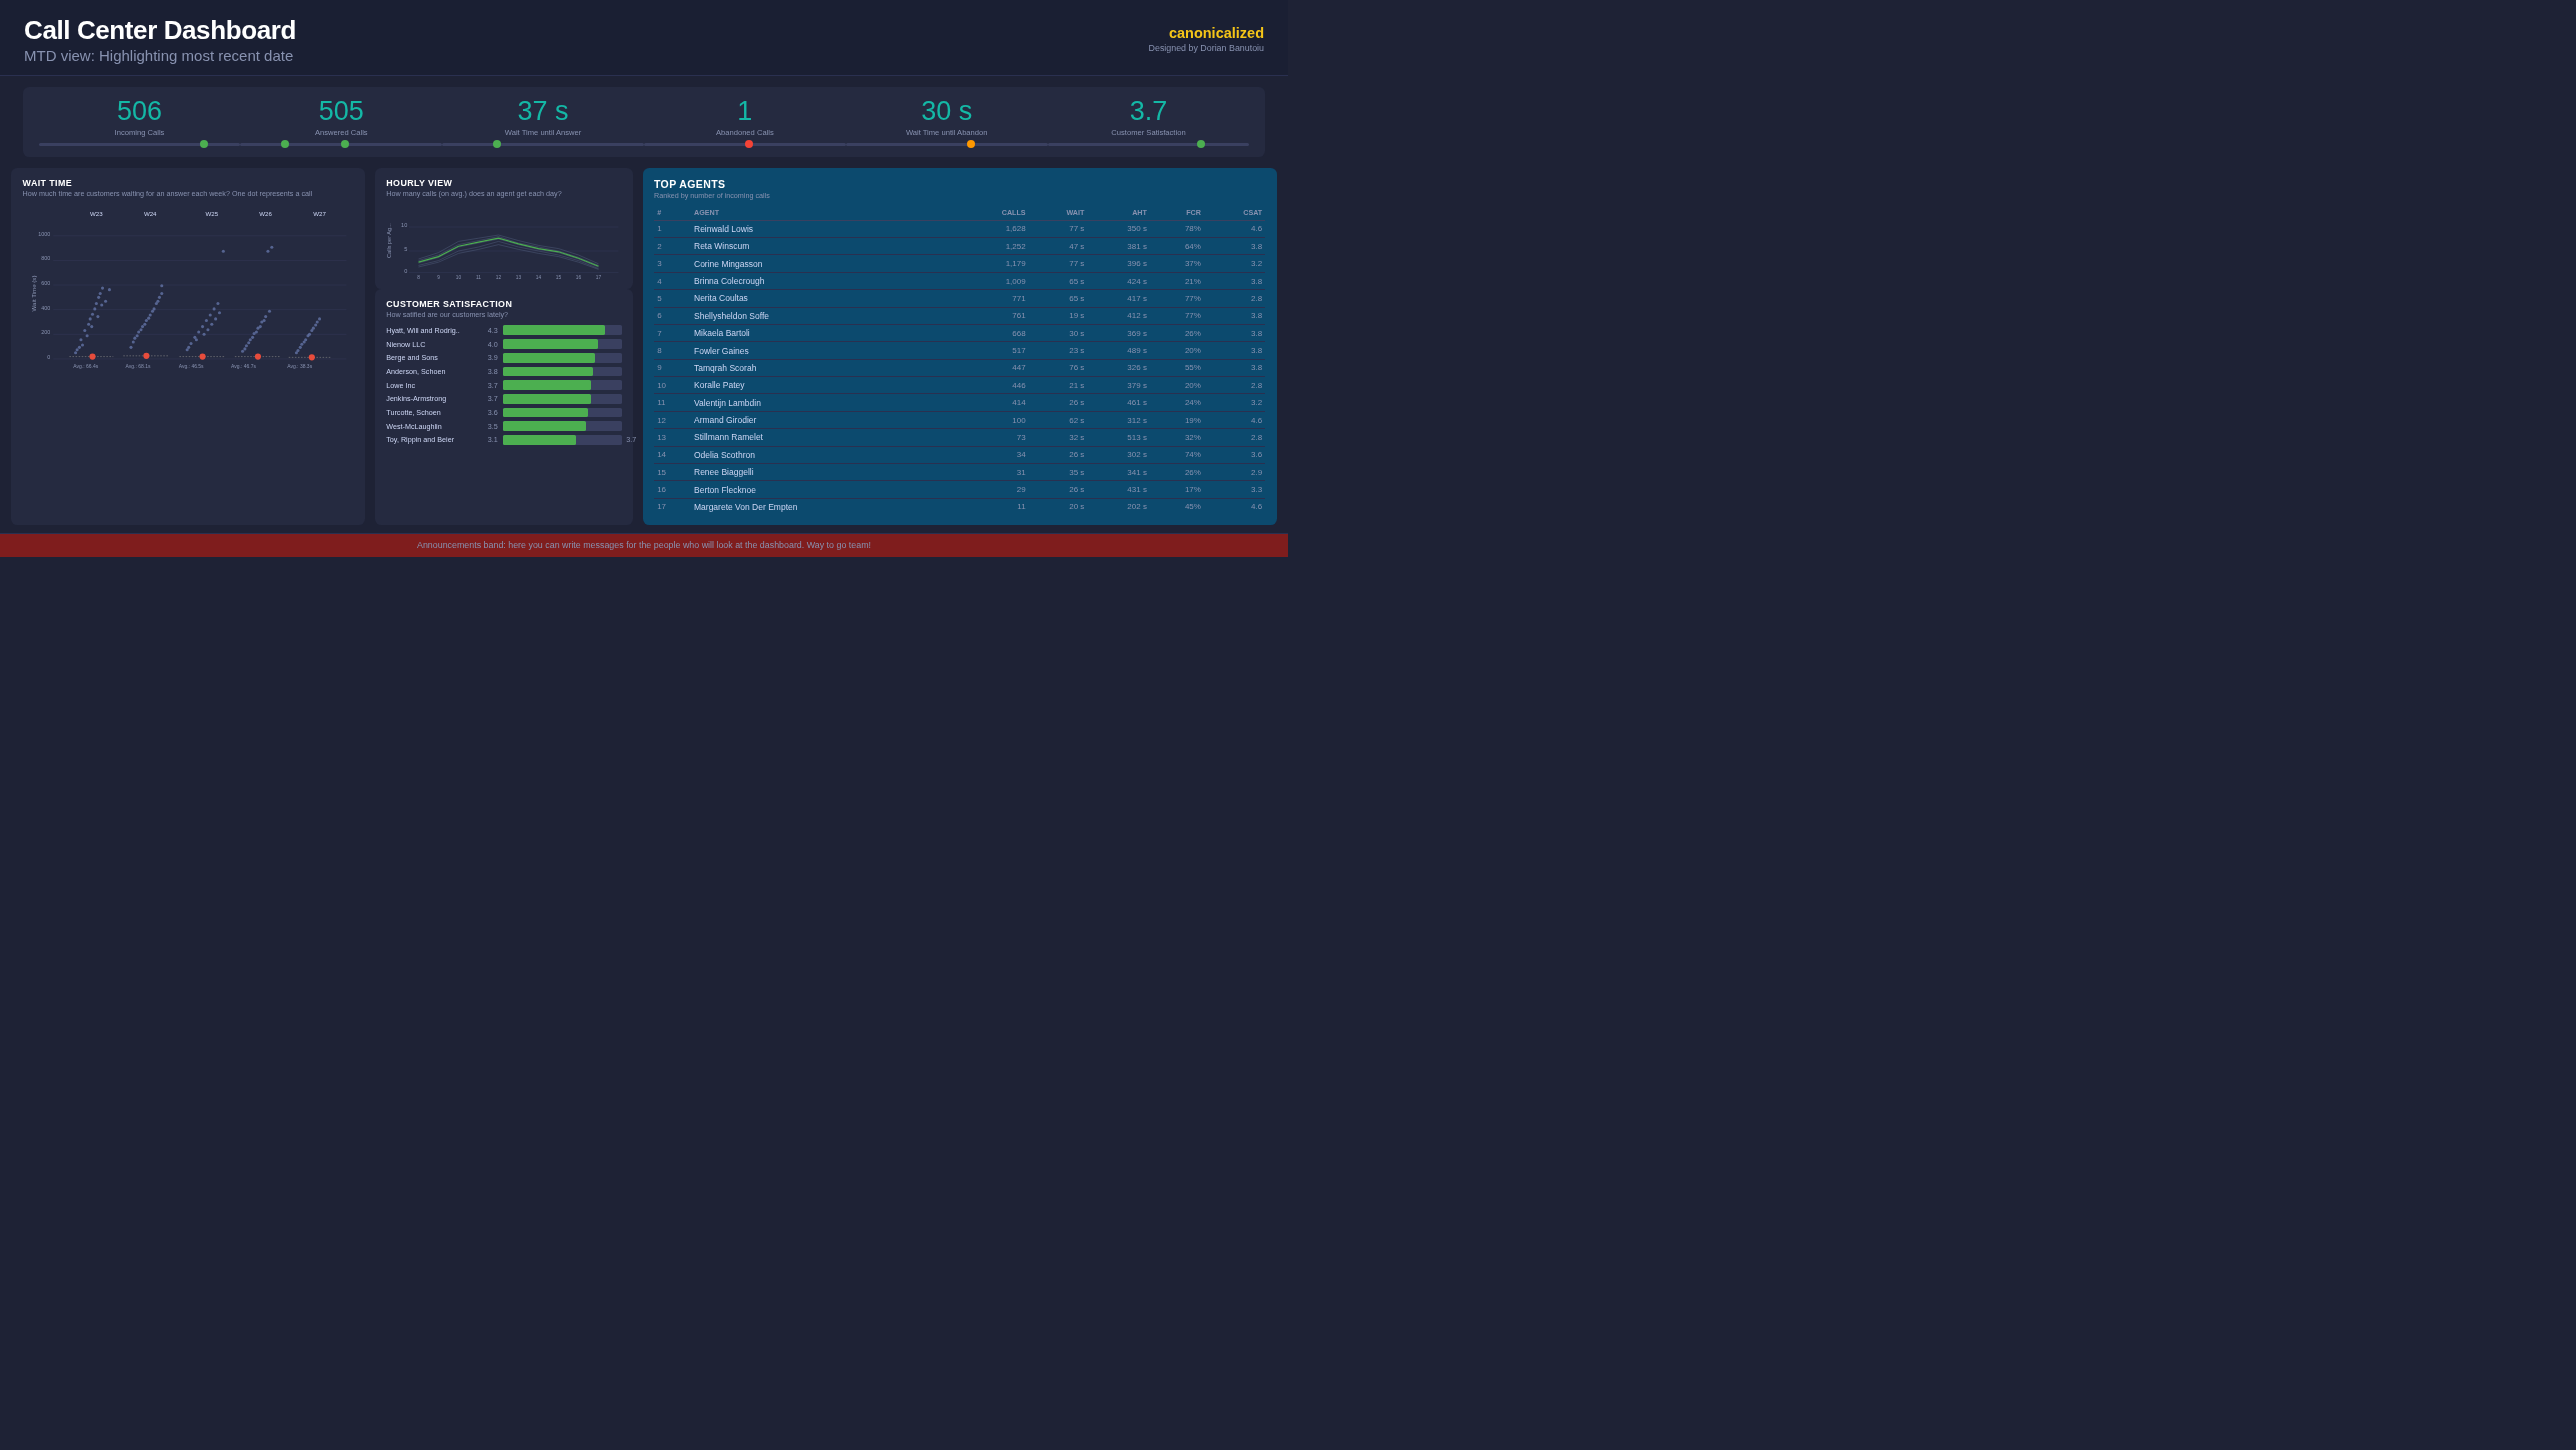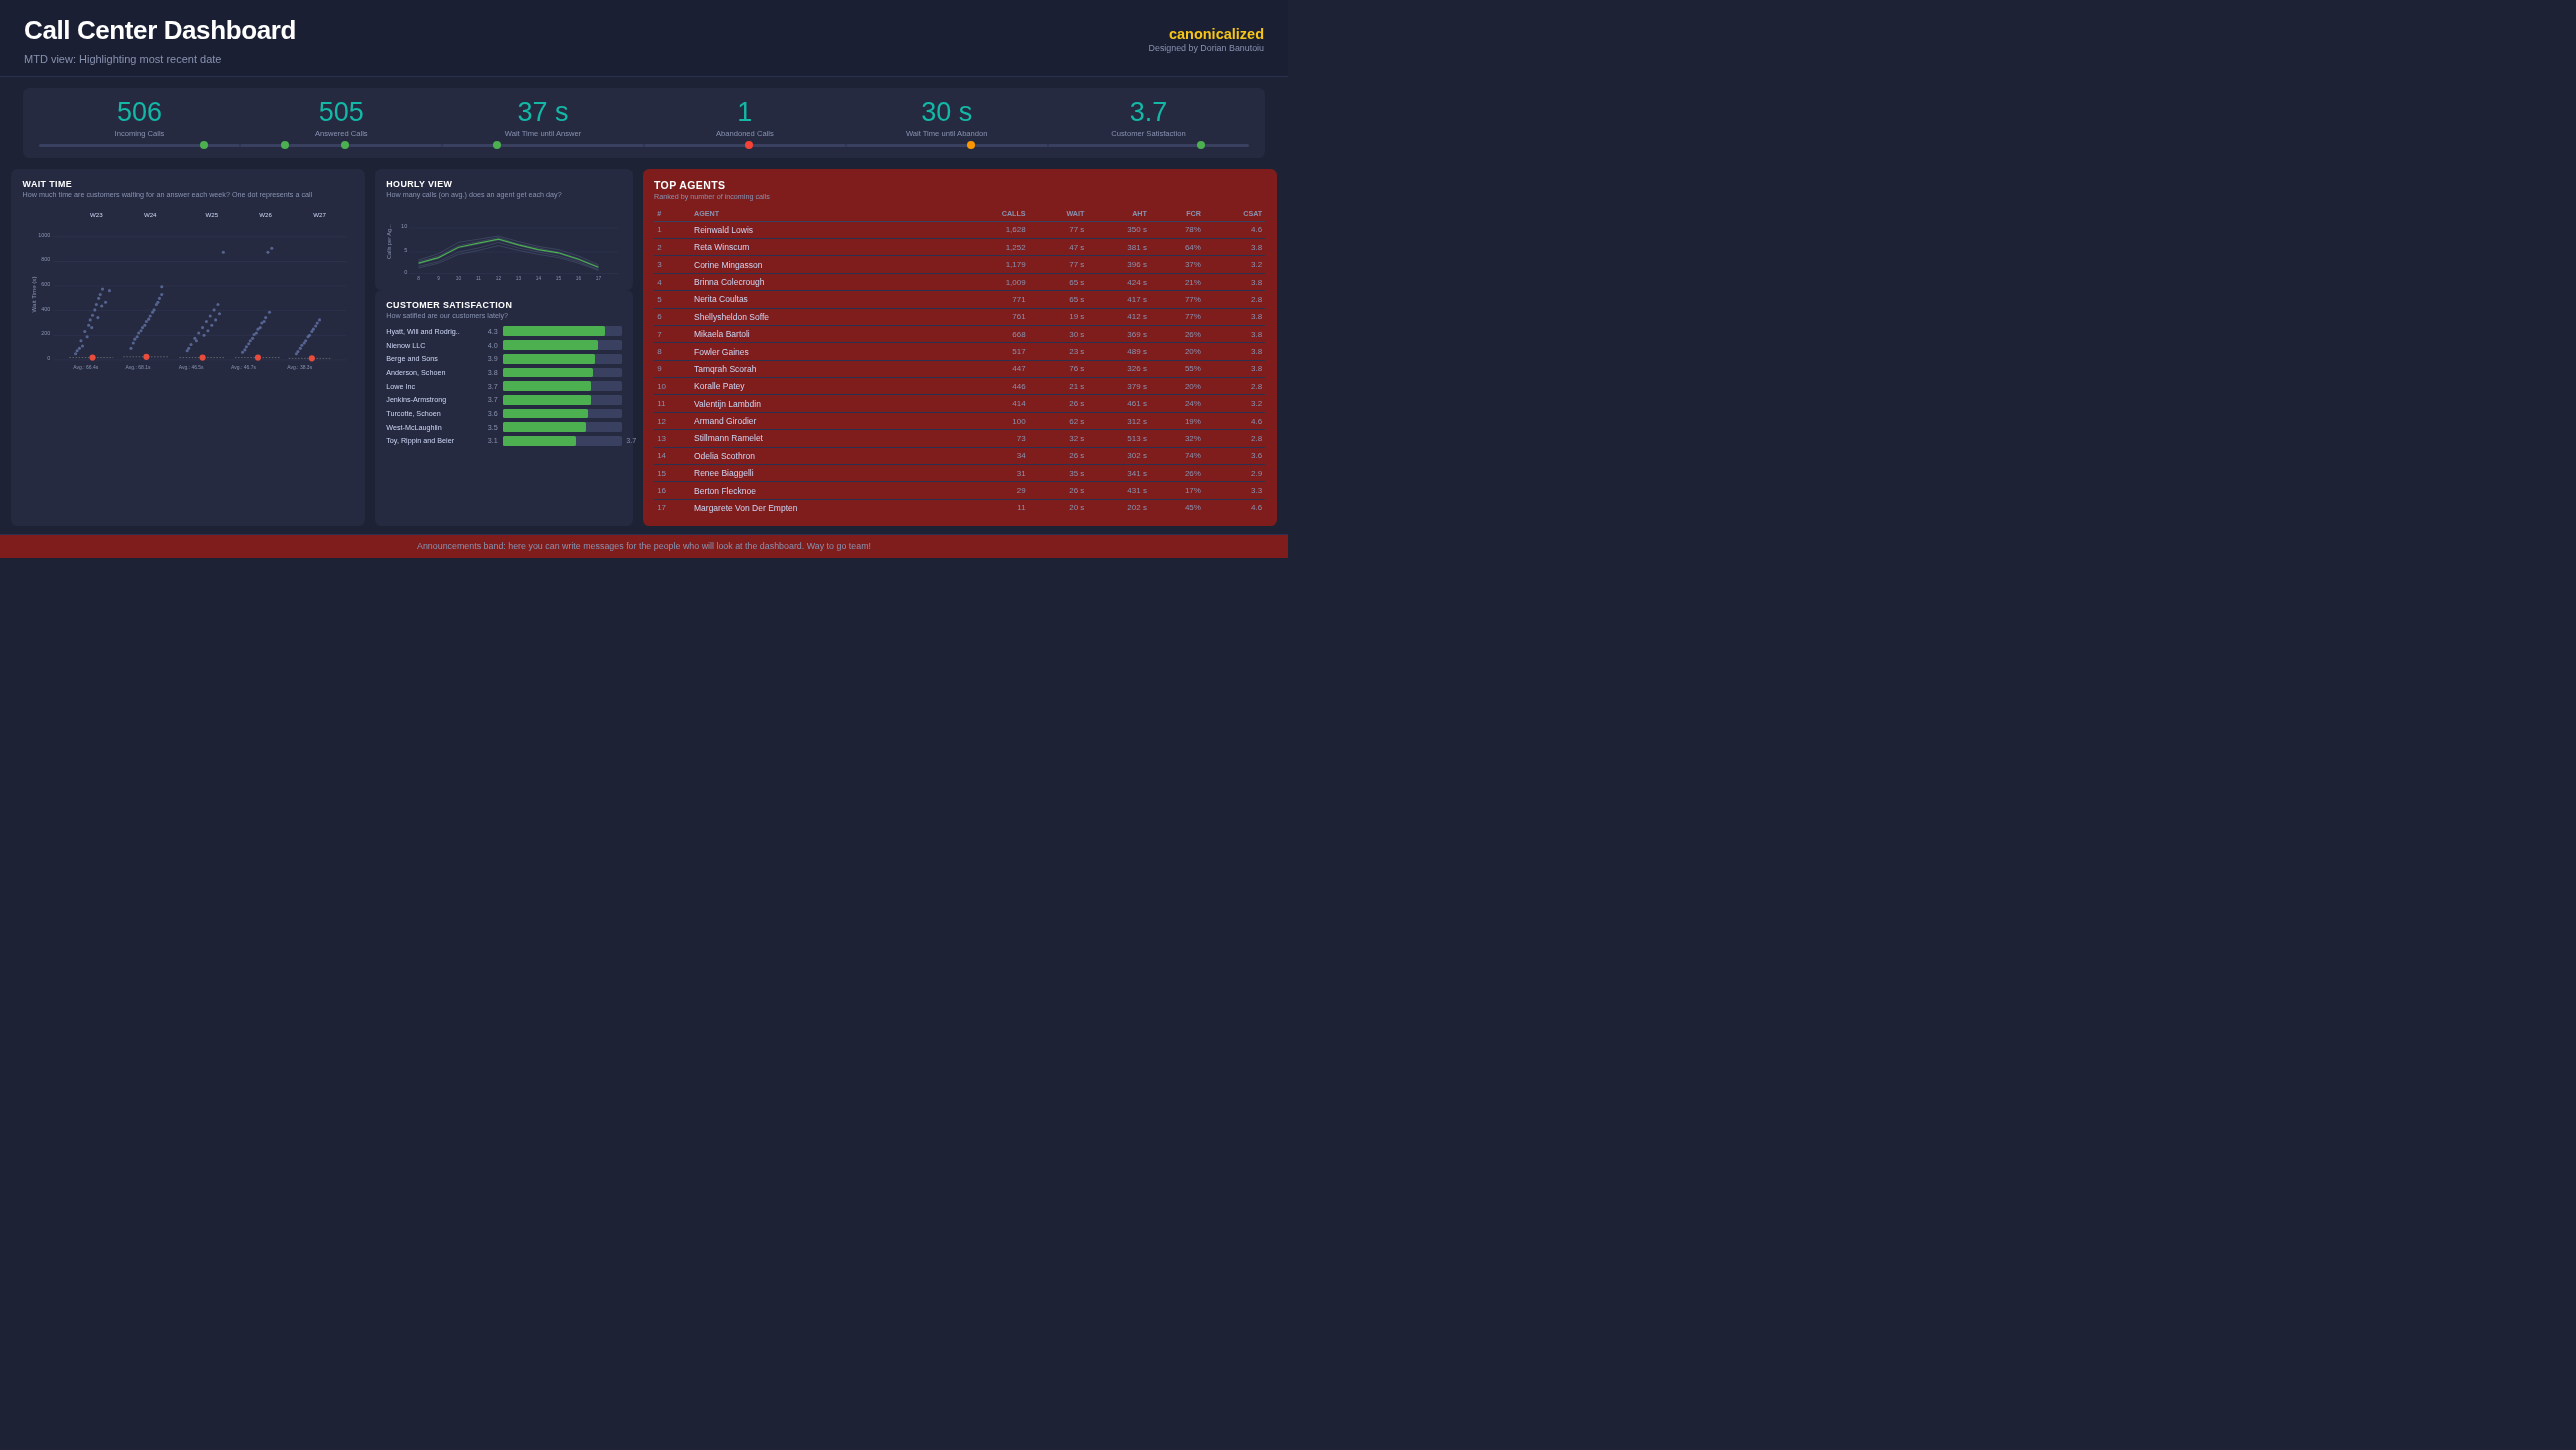--- a/index.html
+++ b/index.html
@@ -21,23 +21,23 @@
       align-items: center;
       border-bottom: 0.8px solid #2a3050;
     }
     .header-left h1 {
       font-size: 26px;
       font-weight: 700;
       color: #fff;
       letter-spacing: -0.4px;
     }
     .header-left .subtitle {
-      font-size: 11px;
-      color: #8892b0;
-      margin-top: 7px;
+      font-size: 15px;
+      color: #8892b0;
+      margin-top: 1px;
     }
     .header-right {
       text-align: right;
     }
     .brand-name {
       font-size: 14.5px;
       font-weight: 700;
       color: #fff;
     }
     .brand-name span {
@@ -145,21 +145,21 @@
     .csat-card {
       background: #252a40;
       border-radius: 6.4px;
       padding: 9.7px 11.3px;
       flex: 1;
     }
 
     
     .right-panel {
       flex: 1;
-      background: #7f1d1d;
+      background: #0c4a6e;
       border-radius: 6.4px;
       padding: 9.7px 11.3px;
     }
 
     .agents-title {
       font-size: 10.5px;
       font-weight: 700;
       text-transform: uppercase;
       letter-spacing: 0.4px;
       color: #fff;

